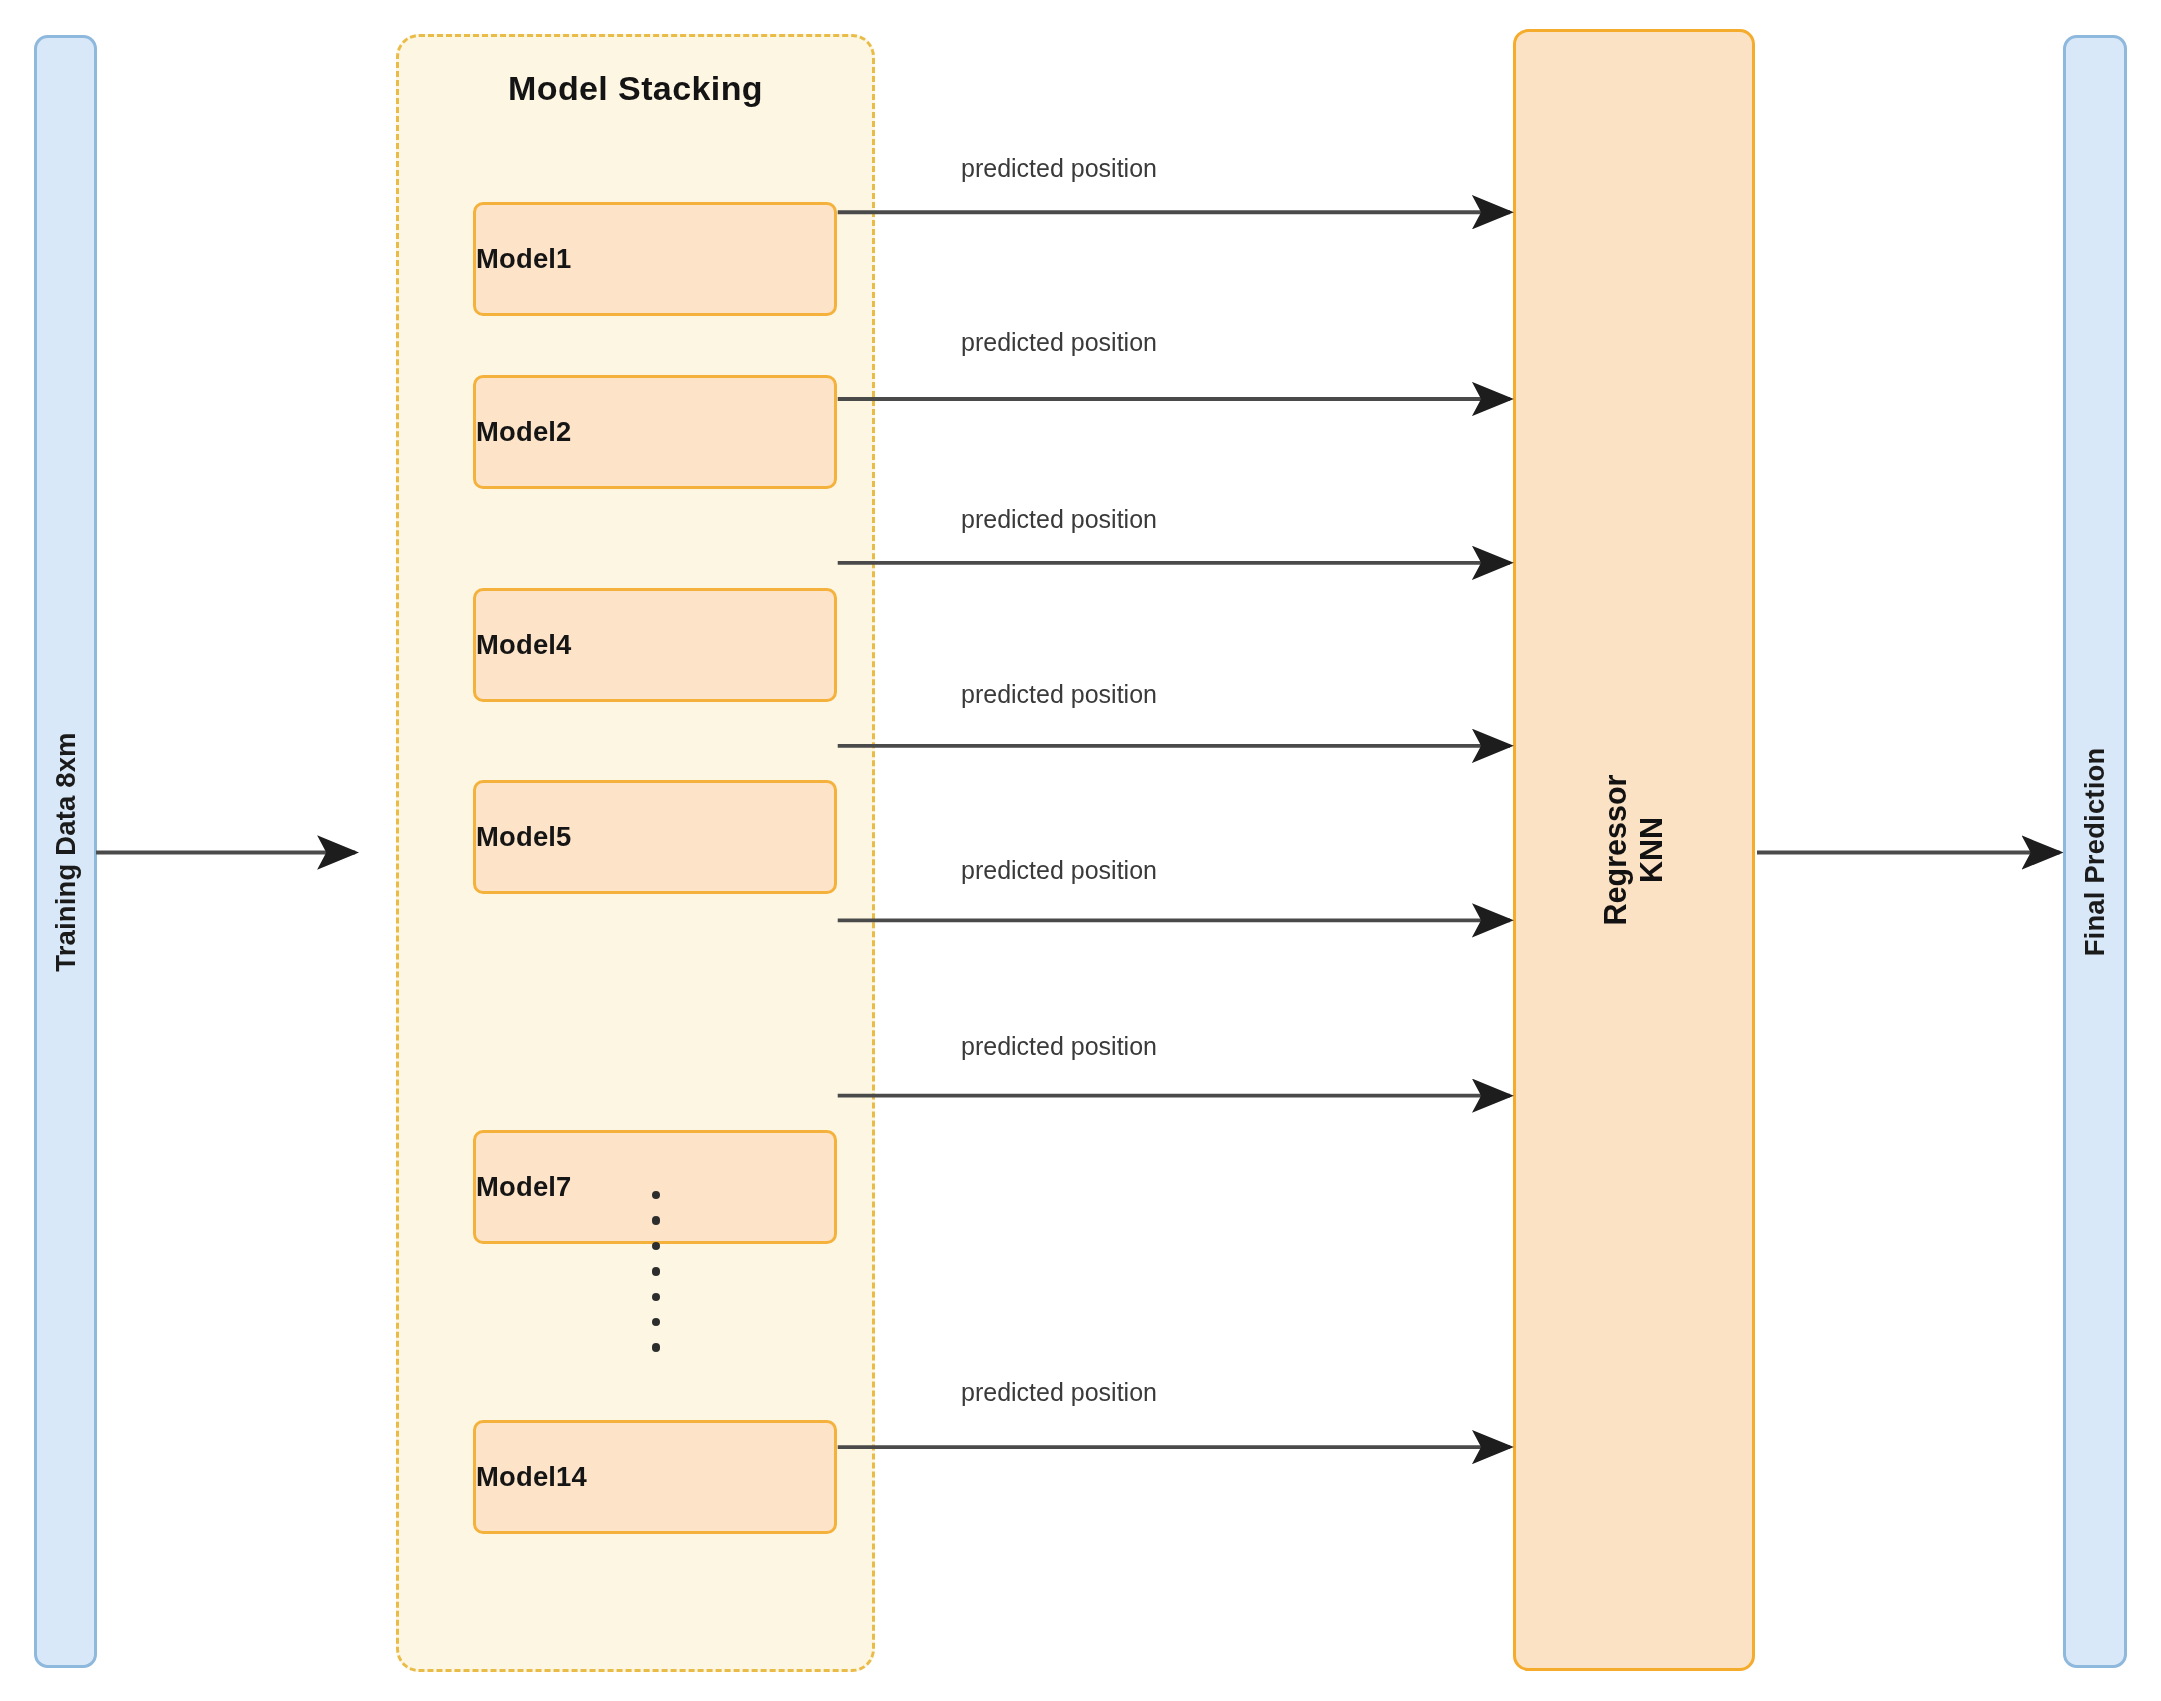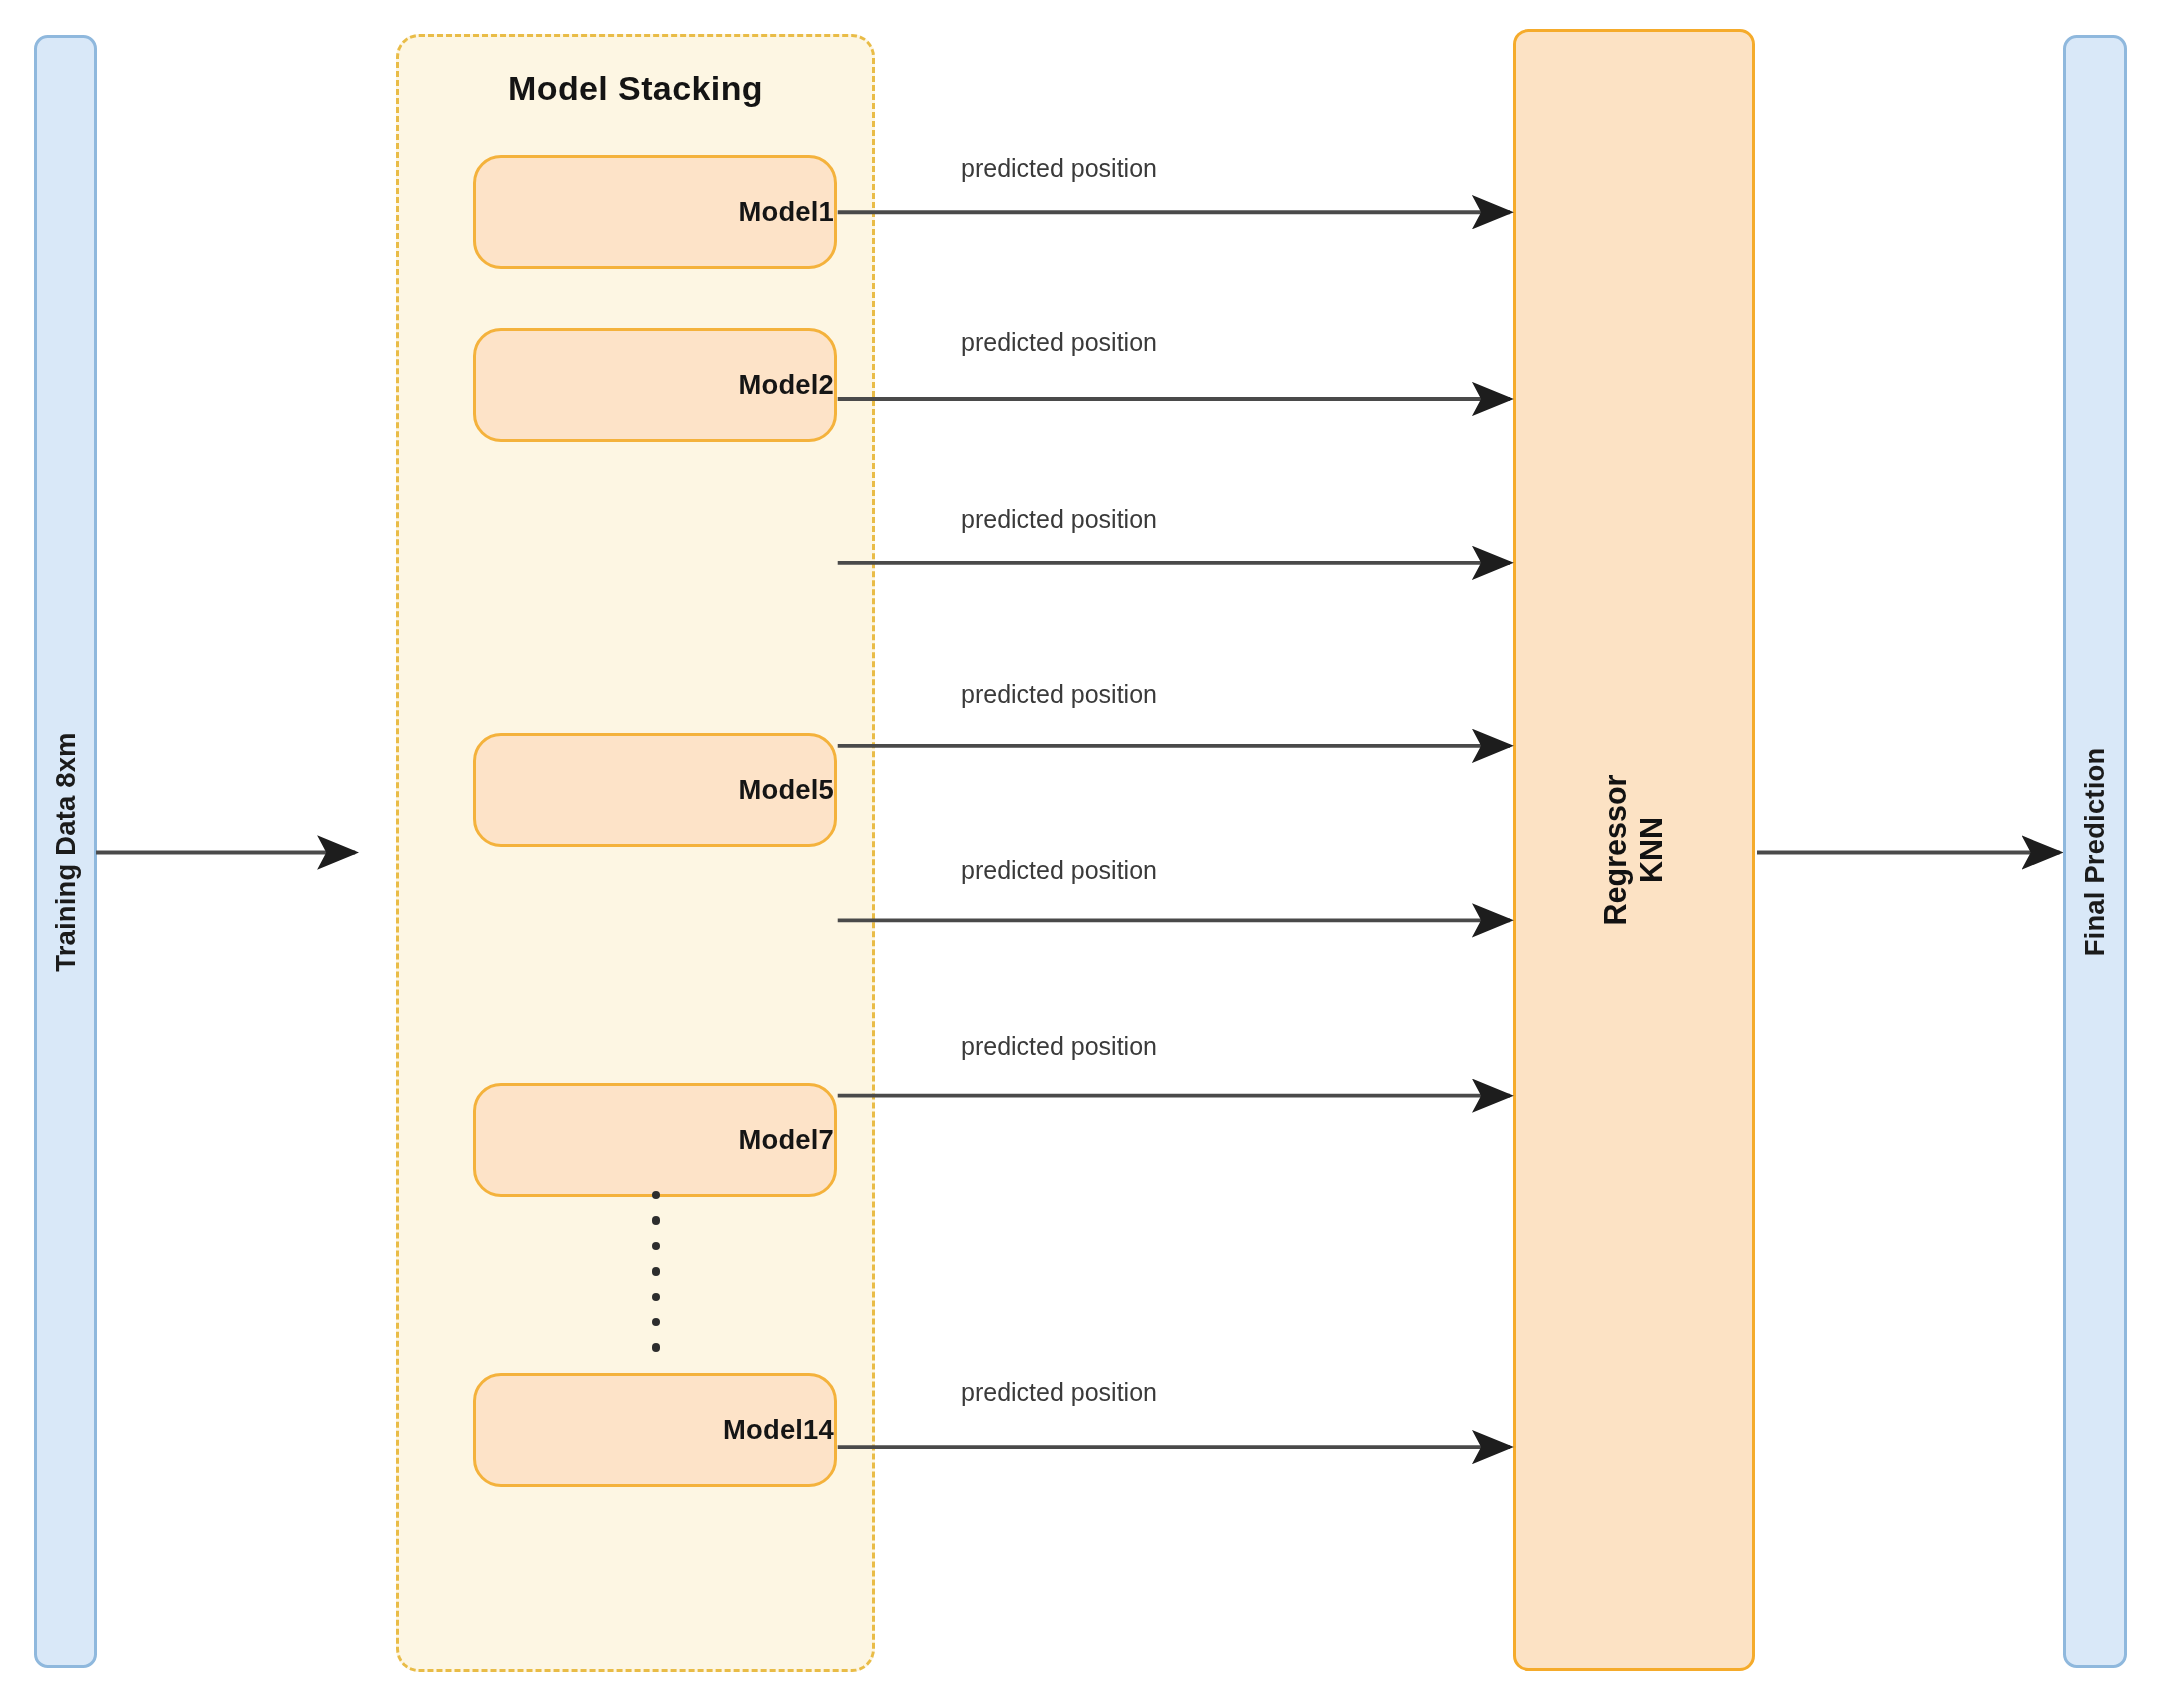--- a/index.html
+++ b/index.html
@@ -77,28 +77,29 @@
 
   
   .model-box {
     position: absolute;
     left: 473px;
     width: 364px;
     height: 114px;
     box-sizing: border-box;
     background: #fde3c8;
     border: 3.8px solid #f4b23c;
-    border-radius: 28px;
-    display: flex;
-    align-items: center;
-    justify-content: flex-end;
+    border-radius: 10px;
+    display: flex;
+    align-items: center;
+    justify-content: flex-start;
     font-size: 27.4px;
     font-weight: bold;
     color: #151515;
     letter-spacing: 0.2px;
+    margin-top: 47px;
   }
 
   
   #regressor-box {
     position: absolute;
     left: 1513px;
     top: 29px;
     width: 242px;
     height: 1642px;
     box-sizing: border-box;
@@ -167,20 +168,23 @@
 
   <div id="model-stacking-container">
     <div id="model-stacking-title">Model Stacking</div>
   </div>
 
   <div class="model-box" style="top:155px">
       <span>Model1</span>
     </div>
   <div class="model-box" style="top:328px">
       <span>Model2</span>
+    </div>
+  <div class="model-box" style="top:541px">
+      <span>Model4</span>
     </div>
   <div class="model-box" style="top:733px">
       <span>Model5</span>
     </div>
   <div class="model-box" style="top:1083px">
       <span>Model7</span>
     </div>
   <div class="model-box" style="top:1373px">
       <span>Model14</span>
     </div>

